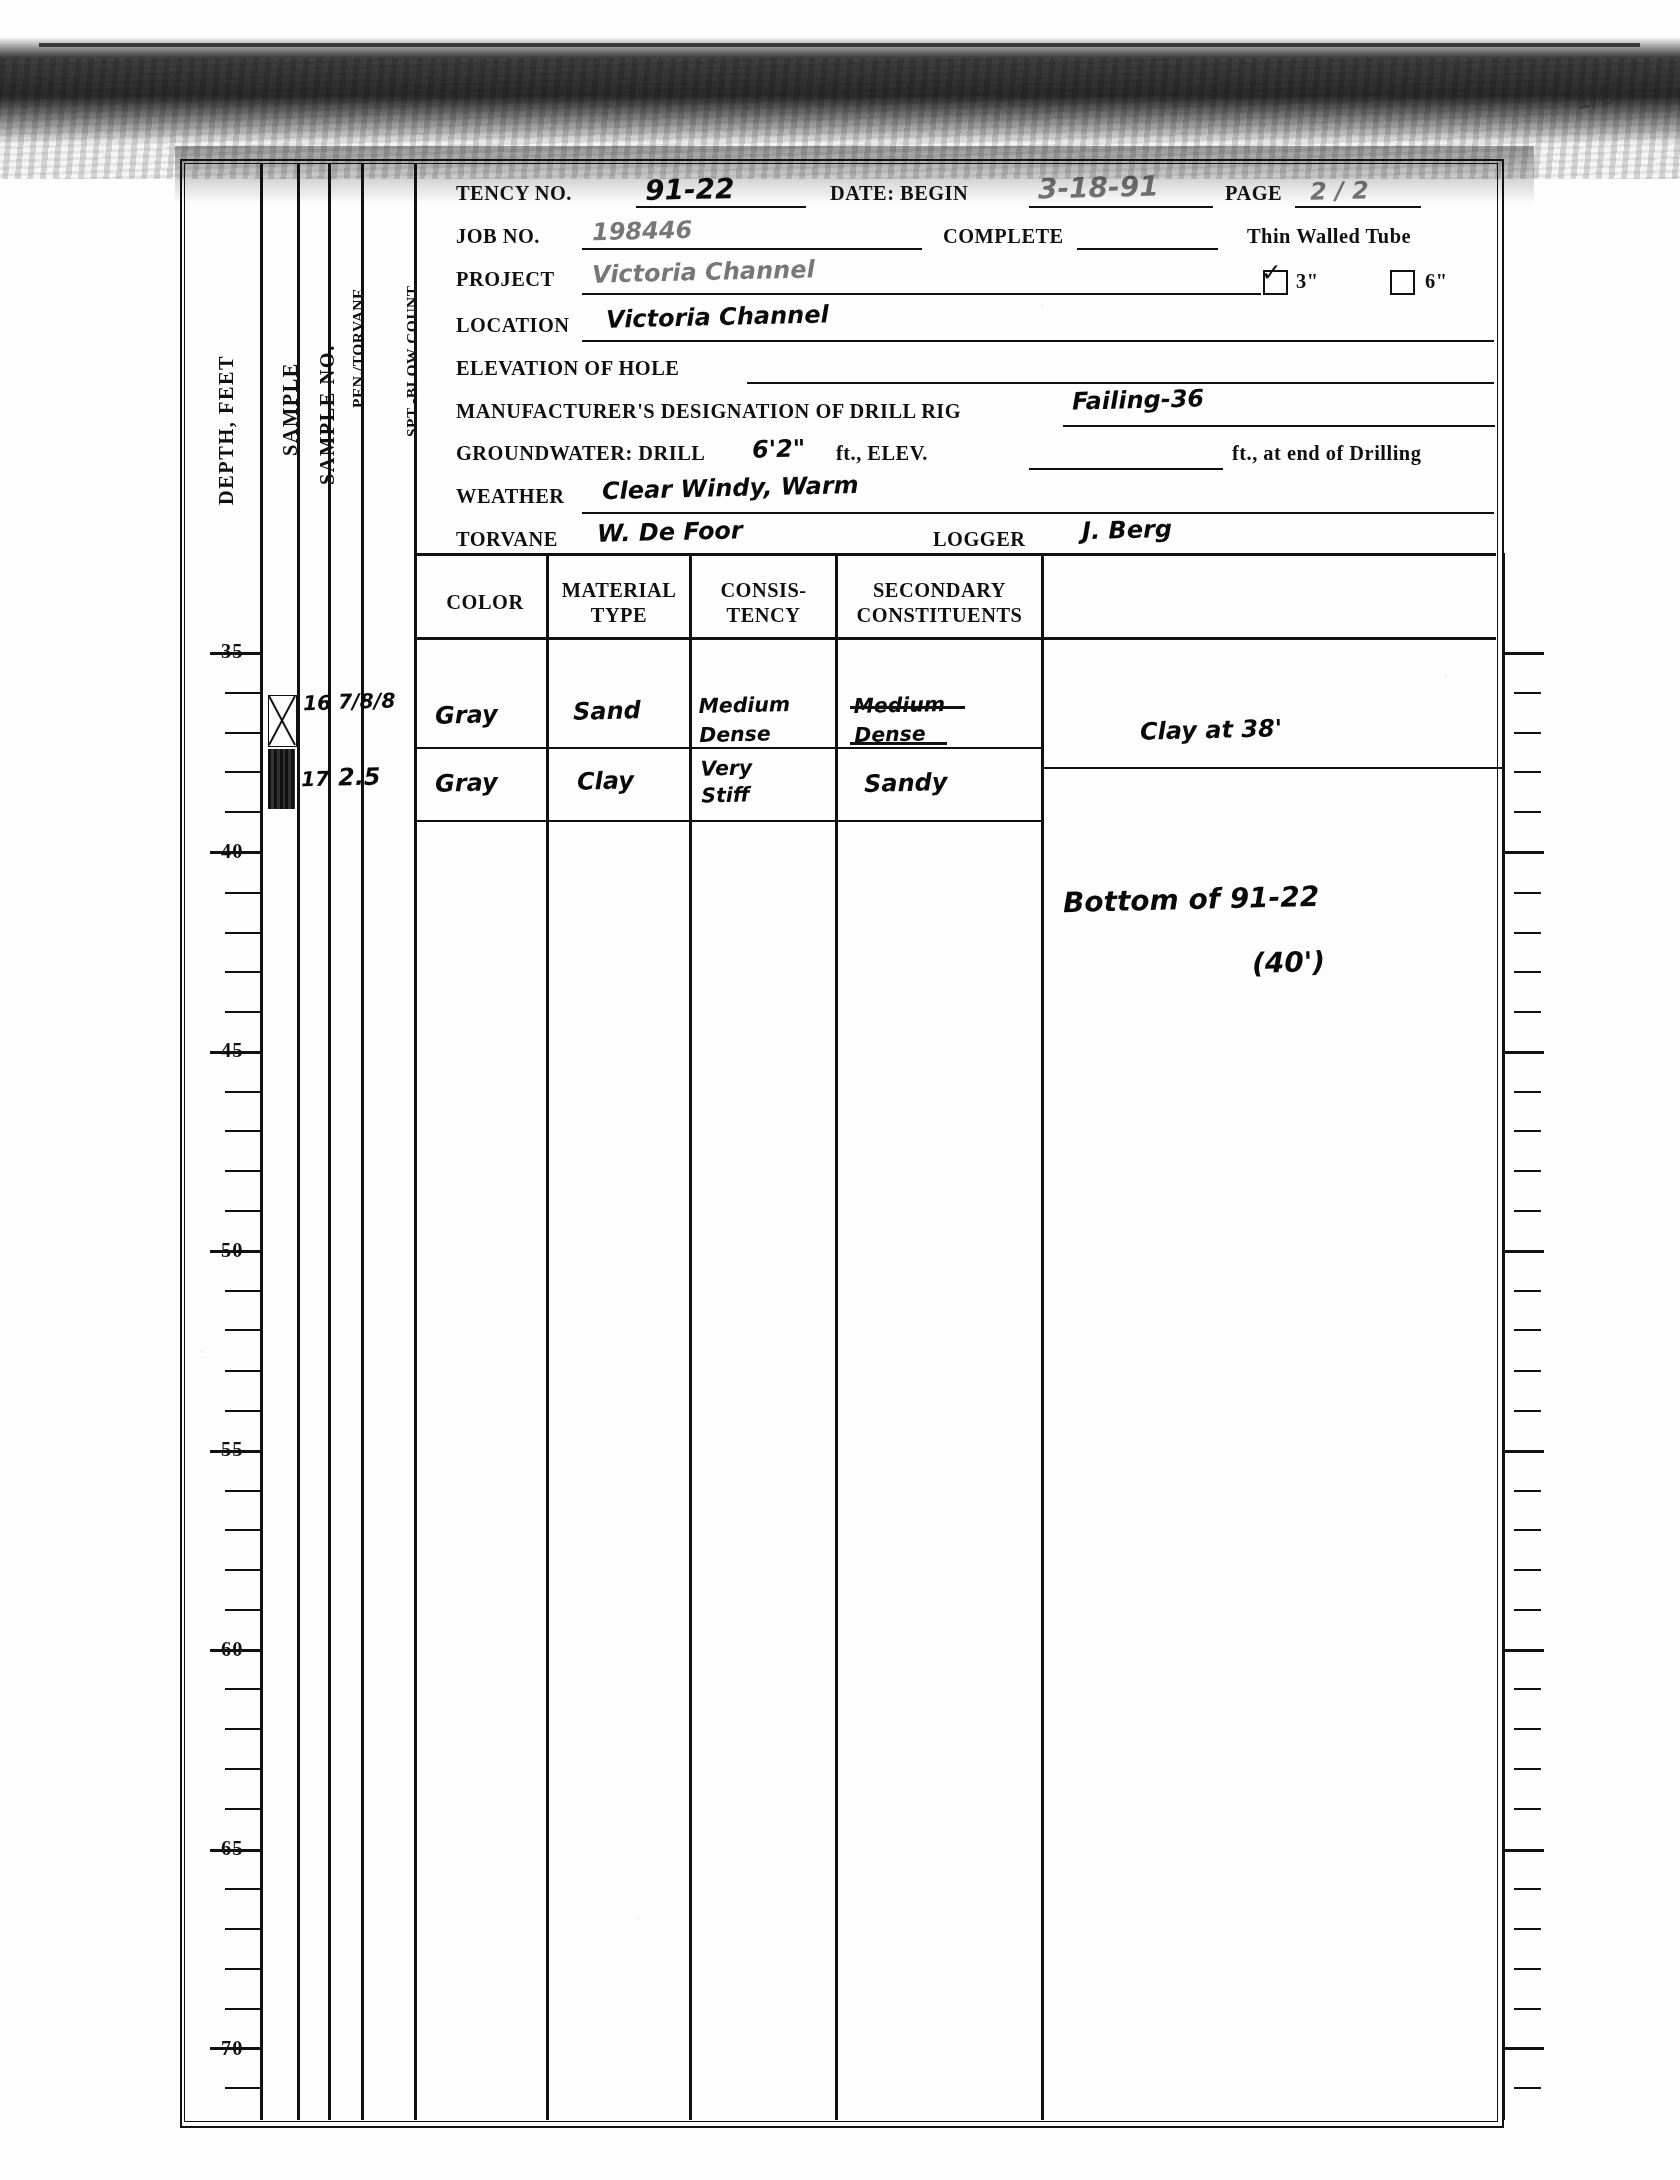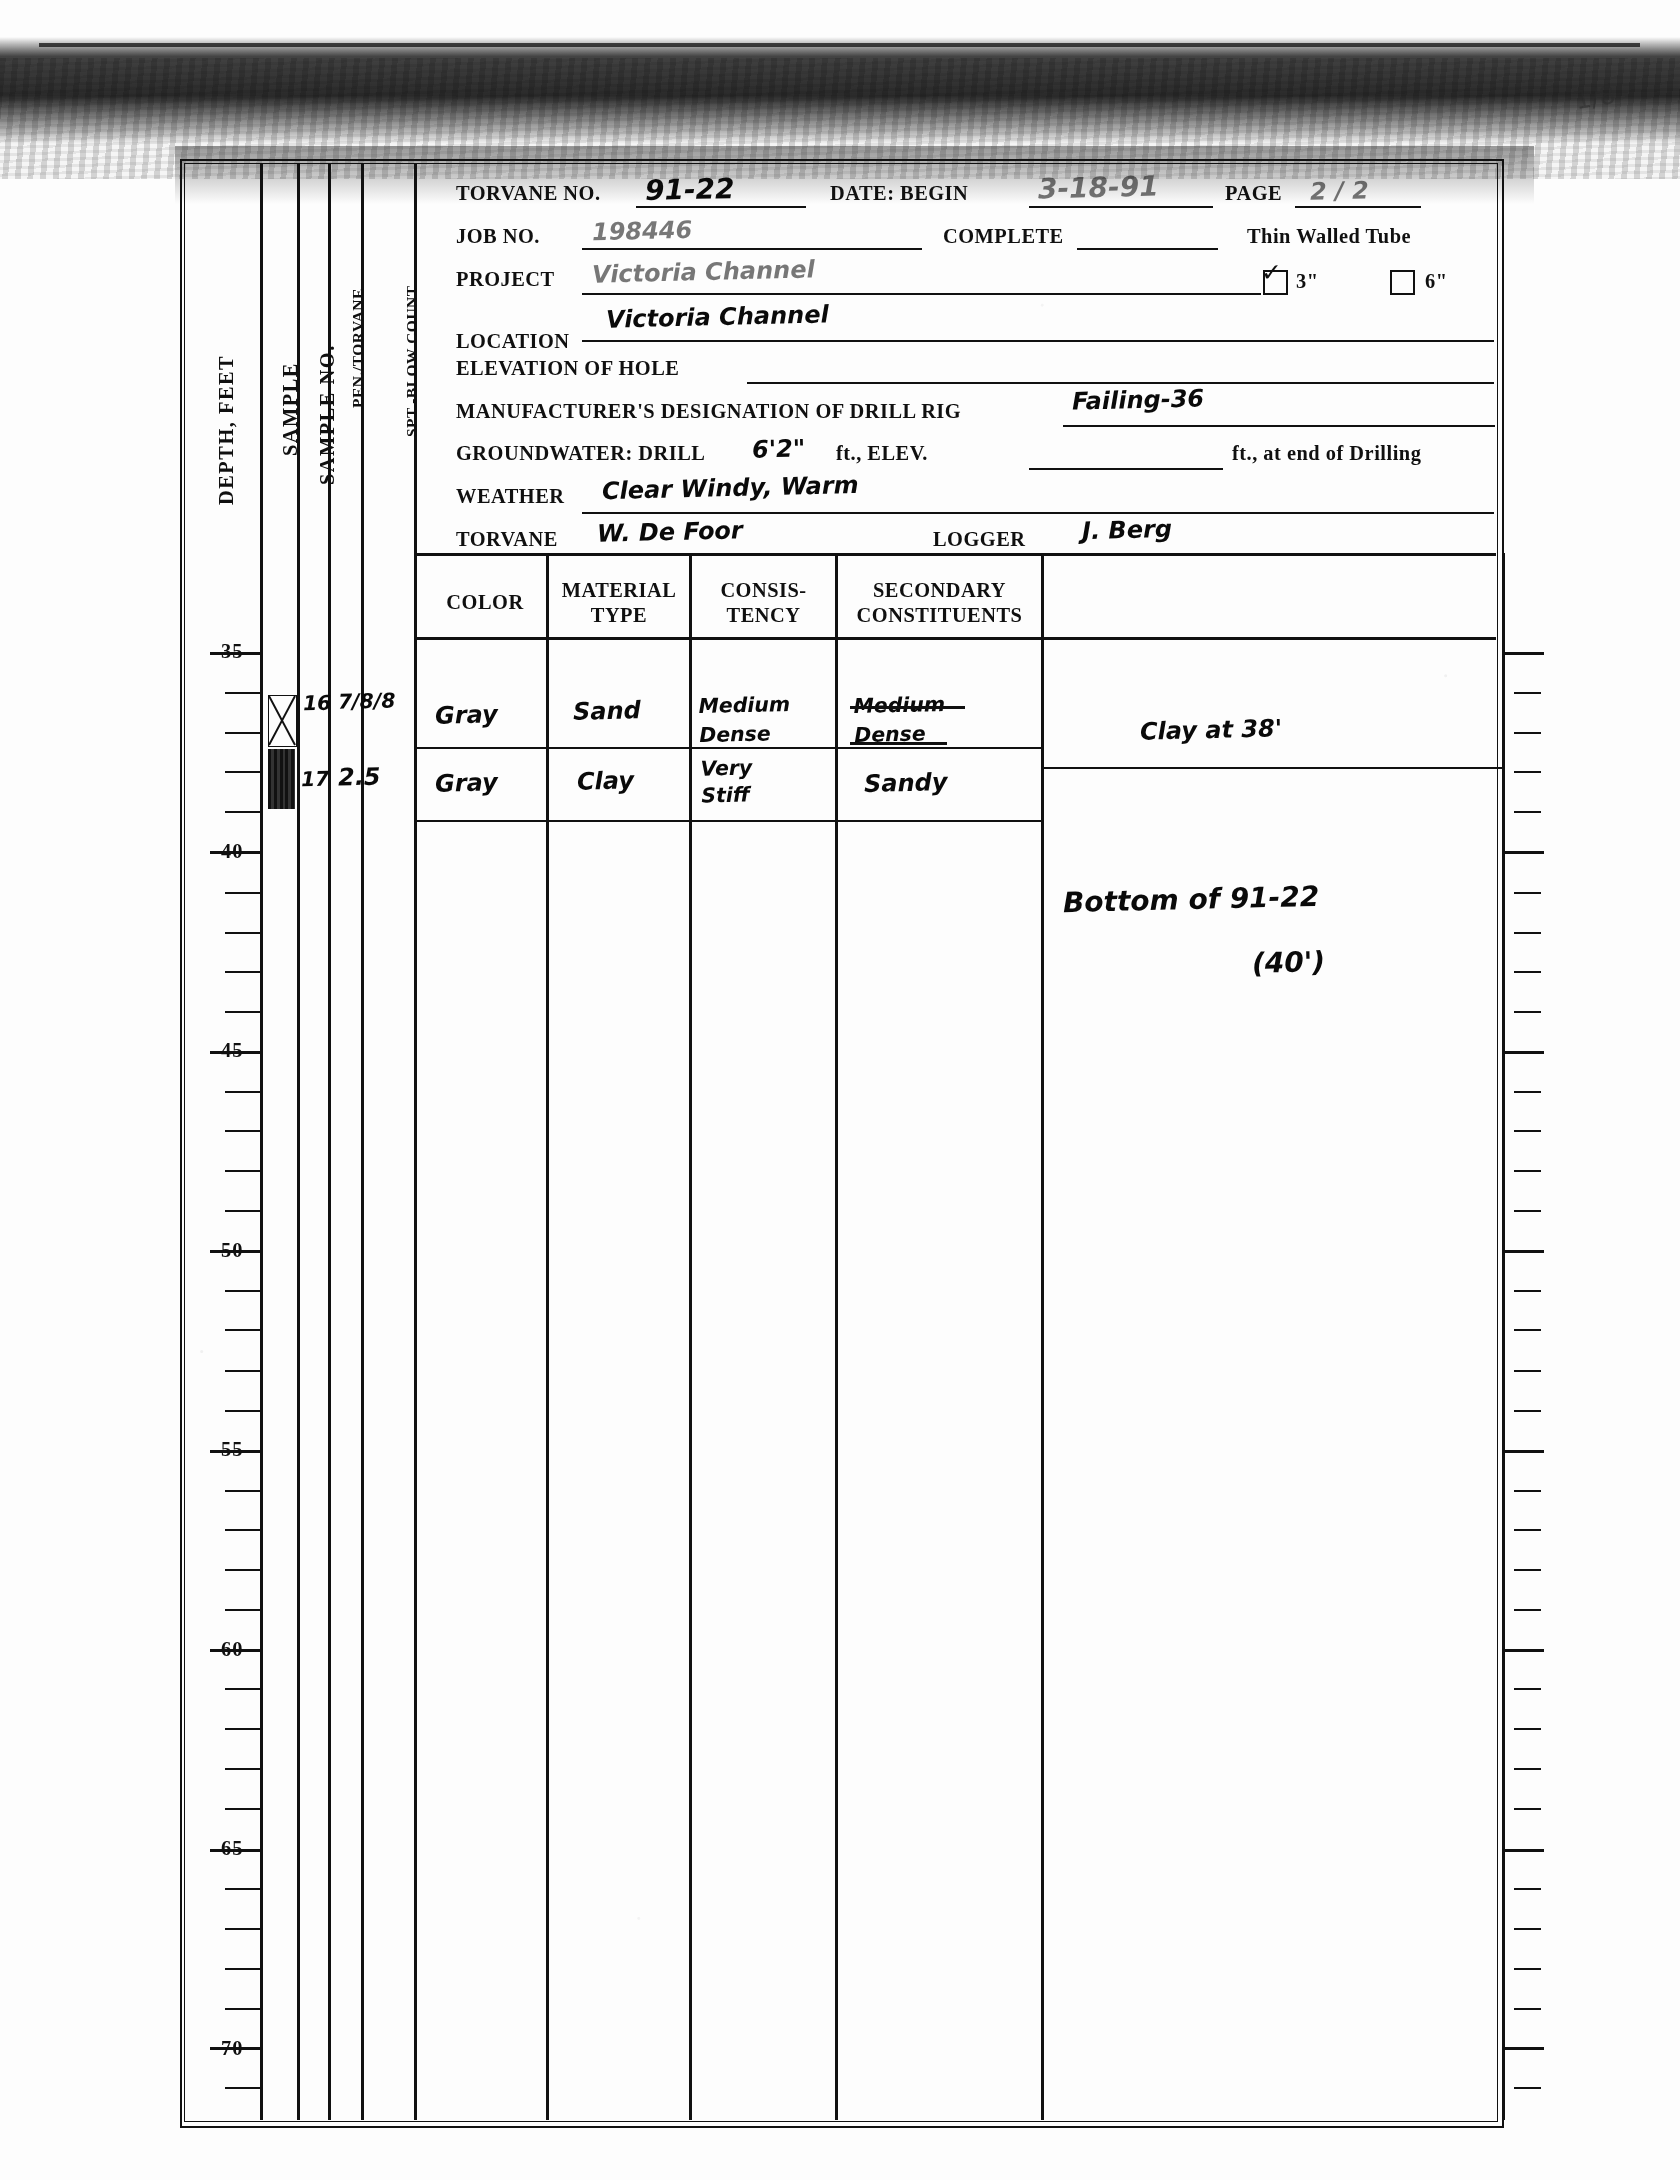--- a/index.html
+++ b/index.html
@@ -172,21 +172,21 @@
 
   <div class="hrule" style="left:417px;top:637px;width:1079px;height:2.9px;"></div>
   <div class="hrule" style="left:417px;top:553px;width:1079px;height:2.9px;"></div>
 
   <div class="vtext" style="left:215px;top:505px;">DEPTH, FEET</div>
   <div class="vtext" style="left:279px;top:456px;">SAMPLE</div>
   <div class="vtext" style="left:316px;top:485px;">SAMPLE NO.</div>
   <div class="vtext small" style="left:349px;top:408px;">PEN./TORVANE</div>
   <div class="vtext small" style="left:403px;top:437px;">SPT.-BLOW COUNT</div>
 
-  <div class="hrow" style="left:456px;top:182px;">TORVANE NO.</div>
+  <div class="hrow" style="left:456px;top:182px;">TENCY NO.</div>
   <div class="hand b" style="left:645px;top:173px;">91-22</div>
   <div class="hrule" style="left:636px;top:206px;width:170px;"></div>
 
   <div class="hrow" style="left:830px;top:182px;">DATE:  BEGIN</div>
   <div class="hand b faint" style="left:1038px;top:171px;">3-18-91</div>
   <div class="hrule" style="left:1029px;top:206px;width:184px;"></div>
 
   <div class="hrow" style="left:1225px;top:182px;">PAGE</div>
   <div class="hand m faint" style="left:1310px;top:177px;">2 / 2</div>
   <div class="hrule" style="left:1295px;top:206px;width:126px;"></div>
@@ -205,21 +205,21 @@
   <div class="hand m faint" style="left:592px;top:258px;">Victoria Channel</div>
   <div class="hrule" style="left:582px;top:293px;width:679px;"></div>
 
   <div class="cbox" style="left:1263px;top:270px;"></div>
   <div class="cmark" style="left:1261px;top:258px;">✓</div>
   <div class="hrow" style="left:1296px;top:270px;">3"</div>
 
   <div class="cbox" style="left:1390px;top:270px;"></div>
   <div class="hrow" style="left:1425px;top:270px;">6"</div>
 
-  <div class="hrow" style="left:456px;top:330px;">LOCATION</div>
+  <div class="hrow" style="left:456px;top:314px;">LOCATION</div>
   <div class="hand m" style="left:606px;top:303px;">Victoria Channel</div>
   <div class="hrule" style="left:582px;top:340px;width:912px;"></div>
 
   <div class="hrow" style="left:456px;top:357px;">ELEVATION OF HOLE</div>
   <div class="hrule" style="left:747px;top:382px;width:747px;"></div>
 
   <div class="hrow" style="left:456px;top:400px;">MANUFACTURER'S DESIGNATION OF DRILL RIG</div>
   <div class="hand m" style="left:1072px;top:386px;">Failing-36</div>
   <div class="hrule" style="left:1063px;top:425px;width:432px;"></div>
 

